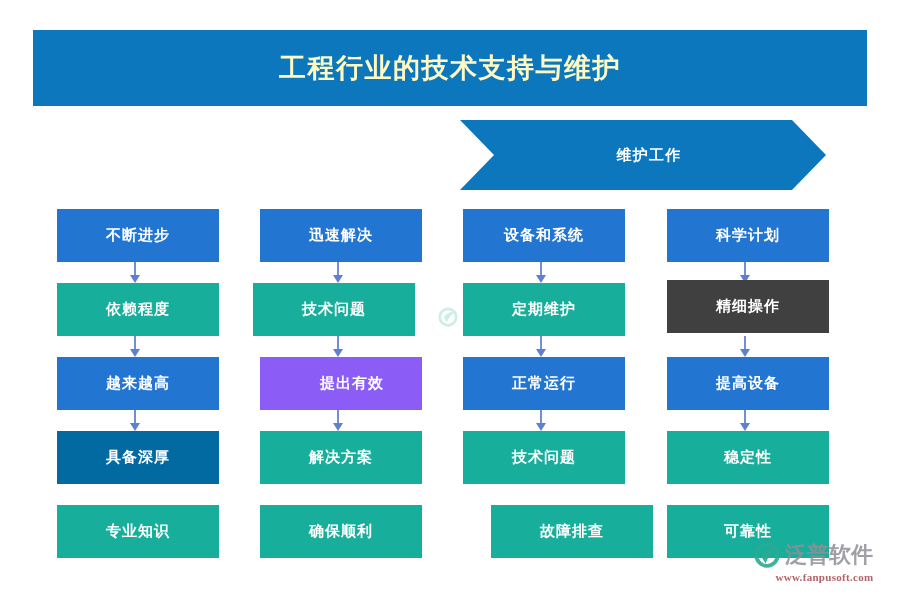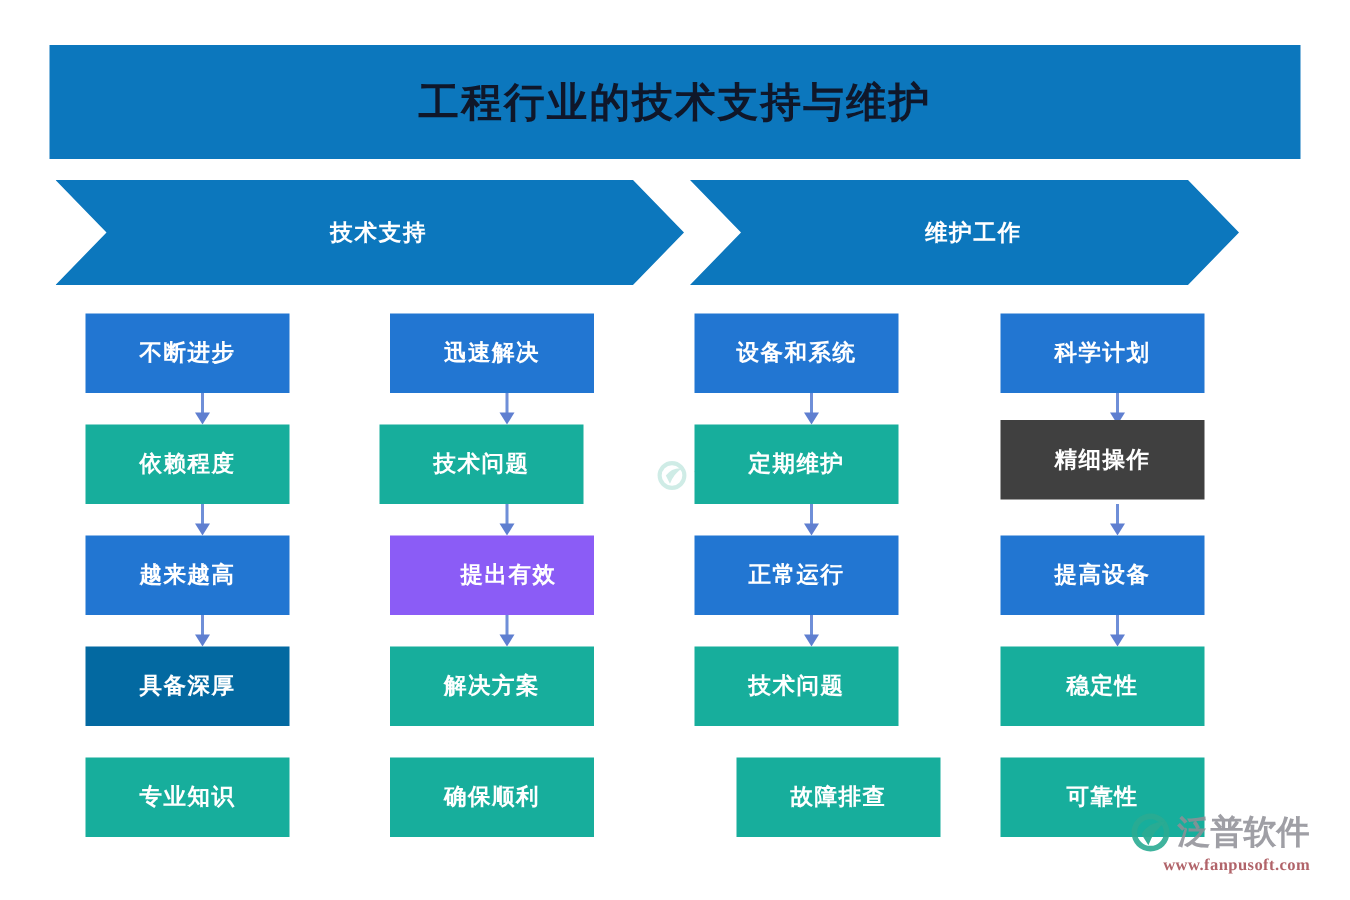--- a/index.html
+++ b/index.html
@@ -12,21 +12,21 @@
   #canvas { position: relative; width: 900px; height: 600px; background:#fff; }
 
   
   #title-banner {
     position: absolute;
     left: 33px; top: 30px; width: 834px; height: 76px;
     background: #0c77bd;
     display: flex; align-items: center; justify-content: center;
   }
   #title-banner .title-text {
-    color: #0f172a;
+    color: #fef9c3;
     font-size: 27px;
     font-weight: bold;
     letter-spacing: 1.5px;
     white-space: nowrap;
   }
 
   
   .chevron {
     position: absolute;
     top: 120px; height: 70px;
@@ -42,21 +42,21 @@
     letter-spacing: 1.2px;
     white-space: nowrap;
     margin-left: 12px;
   }
   #chevron-0 { left: 37px;  width: 419px; }
   #chevron-1 { left: 460px; width: 366px; }
 
   
   .flow-box {
     position: absolute;
-    width: 136px; height: 53px;
+    width: 162px; height: 53px;
     display: flex; align-items: center; justify-content: center;
   }
   .flow-box .box-label {
     color: #ffffff;
     font-size: 15px;
     font-weight: bold;
     letter-spacing: 1px;
     white-space: nowrap;
   }
   .fb-blue { background: #2276d2; }
@@ -121,23 +121,20 @@
 </style>
 </head>
 <body>
 
 <div id="canvas">
 
   <div id="title-banner">
     <span class="title-text">工程行业的技术支持与维护</span>
   </div>
 
-  <div class="chevron" id="chevron-0">
-    <span class="chev-label">技术支持</span>
-  </div>
   <div class="chevron" id="chevron-1">
     <span class="chev-label">维护工作</span>
   </div>
 
   <div class="watermark-faint" style="left:437px; top:306px;">
     <span class="wm-swoosh">
       <svg viewBox="0 0 32 32" width="22" height="22" aria-hidden="true">
         <path d="M16 2 A14 14 0 1 0 16 30 A14 14 0 0 0 16 2 Z M16 6 A10 10 0 1 1 16 26 A10 10 0 0 1 16 6 Z" fill="#2aab92"></path>
         <path d="M10 16 Q16 8 26 9 Q18 14 14 24 Z" fill="#2aab92"></path>
       </svg>

